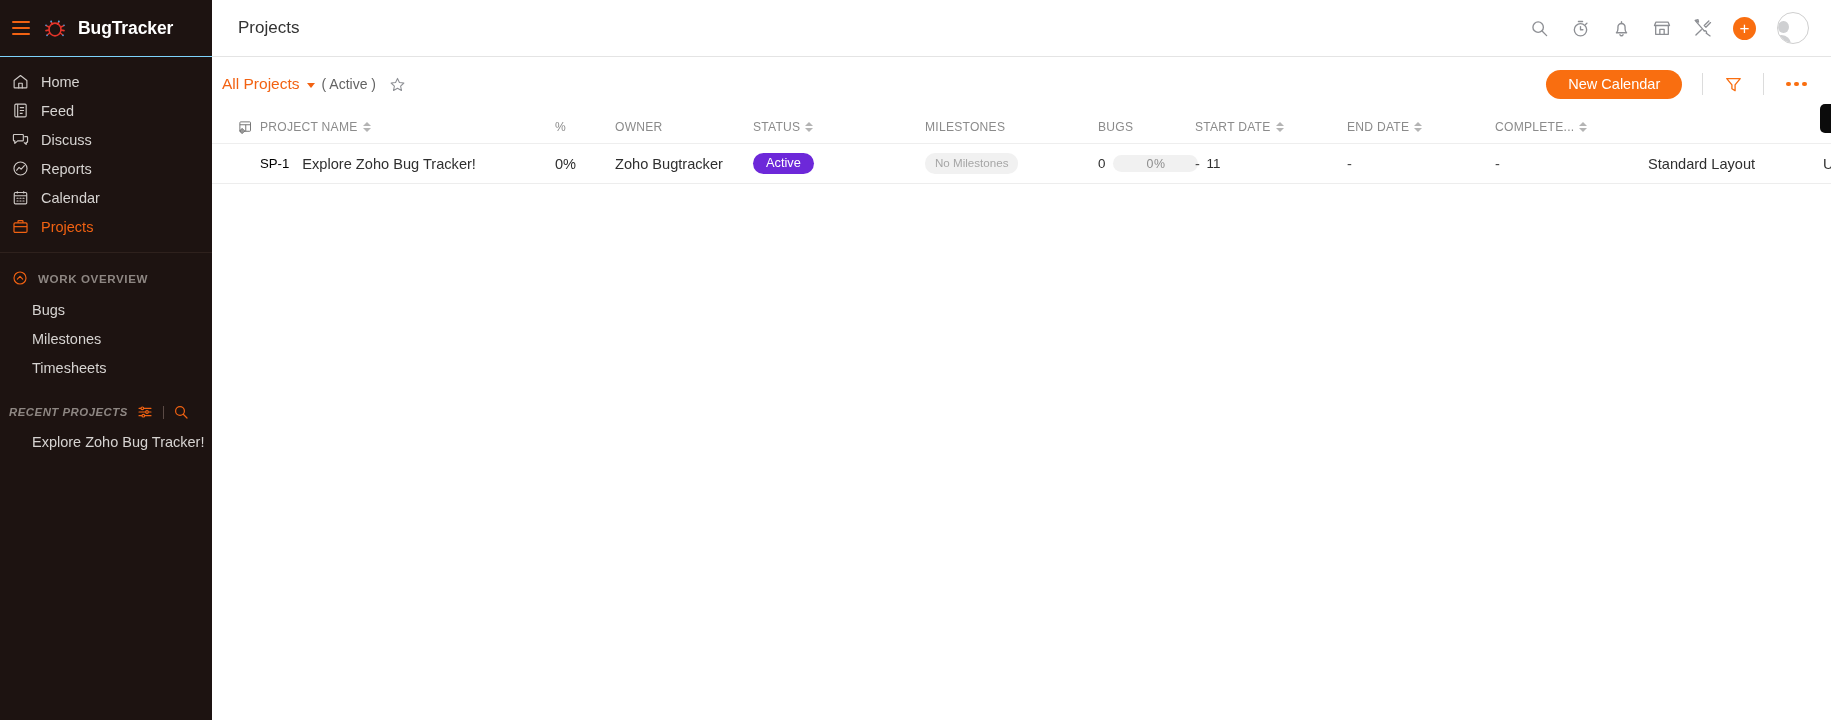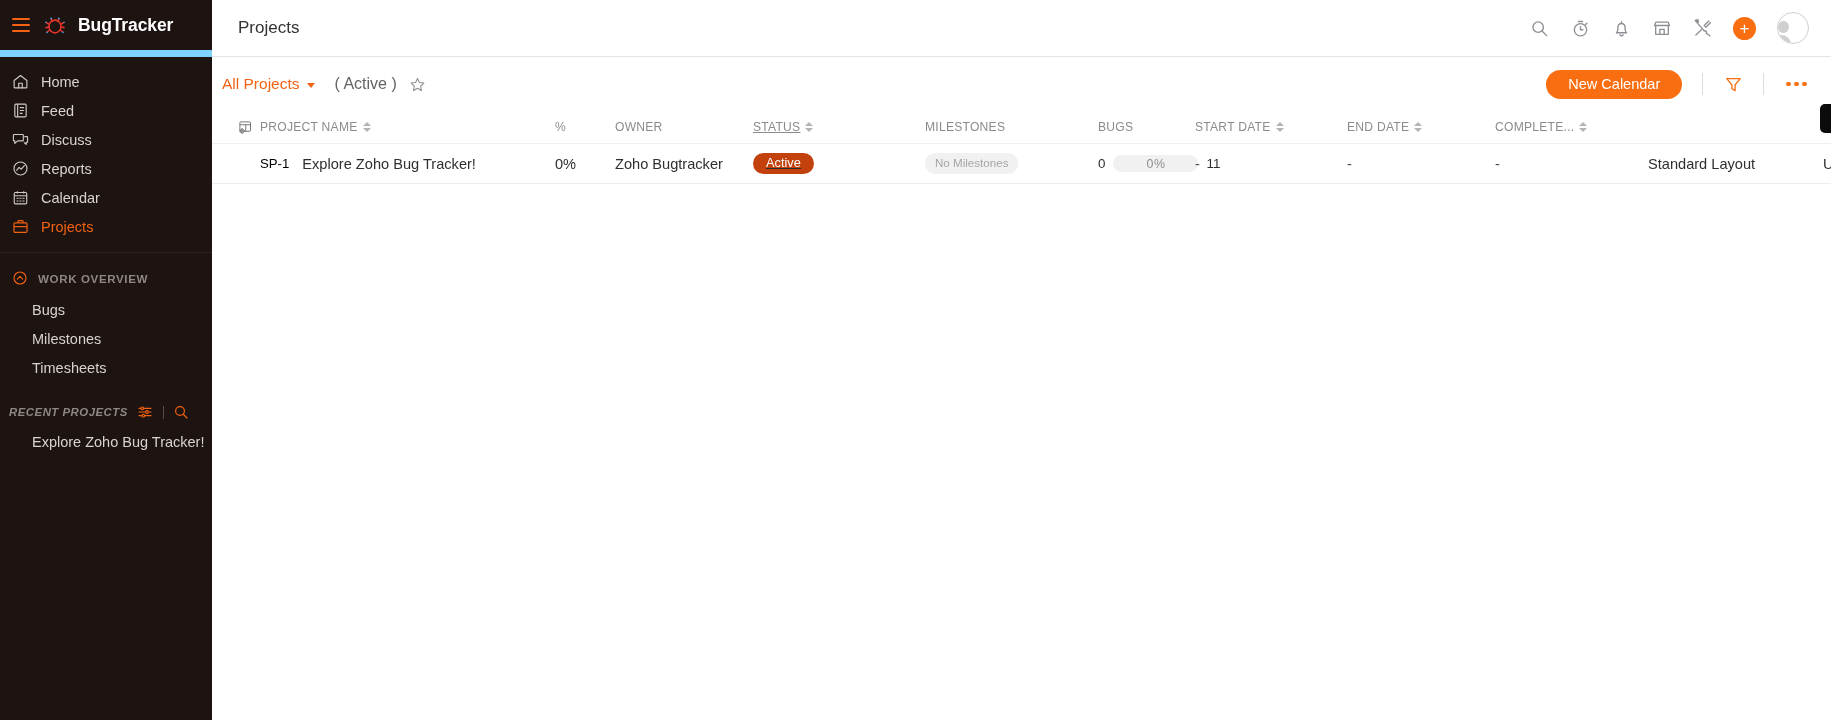--- a/index.html
+++ b/index.html
@@ -22,21 +22,21 @@
     display: flex;
     flex-direction: column;
     position: relative;
   }
   .sb-header {
     height: 57px;
     display: flex;
     align-items: center;
     gap: 11px;
     padding-left: 12px;
-    border-bottom: 7px solid #7dd3fc;
+    border-bottom: 1px solid #7dd3fc;
   }
   .hamburger {
     width: 20px; height: 15px;
     display: flex; flex-direction: column; justify-content: space-between;
     cursor: pointer;
   }
   .hamburger i { display:block; height: 2.4px; background: #f26212; border-radius: 1px; }
   .hamburger i:nth-child(1){ width: 18px; }
   .hamburger i:nth-child(2){ width: 18px; }
   .hamburger i:nth-child(3){ width: 18px; }
@@ -153,21 +153,21 @@
     display: flex; align-items: center; gap: 7px;
     cursor: pointer;
   }
   .caret-dn {
     width: 0; height: 0;
     border-left: 4.5px solid transparent;
     border-right: 4.5px solid transparent;
     border-top: 5.5px solid #f26212;
     margin-top: 2px;
   }
-  .active-label { font-size: 16px; color: #636363; margin-left: 20px; }
+  .active-label { font-size: 14px; color: #636363; margin-left: 7px; }
   .star-btn { margin-left: 12px; cursor: pointer; width: 18px; height: 18px; display:flex; align-items:center; justify-content:center;}
   .tb-right { margin-left: auto; display: flex; align-items: center; gap: 0; }
   .new-project-btn {
     background: #f96e10;
     color: #ffffff;
     font-size: 14.5px;
     border: none;
     border-radius: 17px;
     height: 29px;
     padding: 0 22px;
@@ -235,32 +235,32 @@
     font-size: 14.6px;
     color: #2f2f2f;
   }
   .td { display: flex; align-items: center; white-space: nowrap; }
 
   
   .c-icon   { width: 22px; flex: 0 0 22px; }
   .c-name   { width: 295px; flex: 0 0 295px; }
   .c-pct    { width: 60px;  flex: 0 0 60px; }
   .c-owner  { width: 138px; flex: 0 0 138px; }
-  .c-status { width: 172px; flex: 0 0 172px; text-decoration: underline; }
+  .c-status { width: 172px; flex: 0 0 172px; }
   .c-miles  { width: 173px; flex: 0 0 173px; }
   .c-bugs   { width: 97px;  flex: 0 0 97px; }
   .c-start  { width: 152px; flex: 0 0 152px; }
   .c-end    { width: 148px; flex: 0 0 148px; }
   .c-comp   { width: 153px; flex: 0 0 153px; align-items: center; }
   .c-layout { width: 175px; flex: 0 0 175px; }
   .c-group  { width: 170px; flex: 0 0 170px; }
 
   .proj-key { color: #000000; font-size: 13.2px; margin-right: 13px; }
   .badge-active {
-    background: #c2410c;
+    background: #6d28d9;
     color: #ffffff;
     font-size: 12.8px;
     border-radius: 12px;
     padding: 3px 13px 4px;
     line-height: 1.15;
   }
   .badge-nomile {
     background: #f1f1f1;
     color: #a6a6a6;
     font-size: 11.6px;

